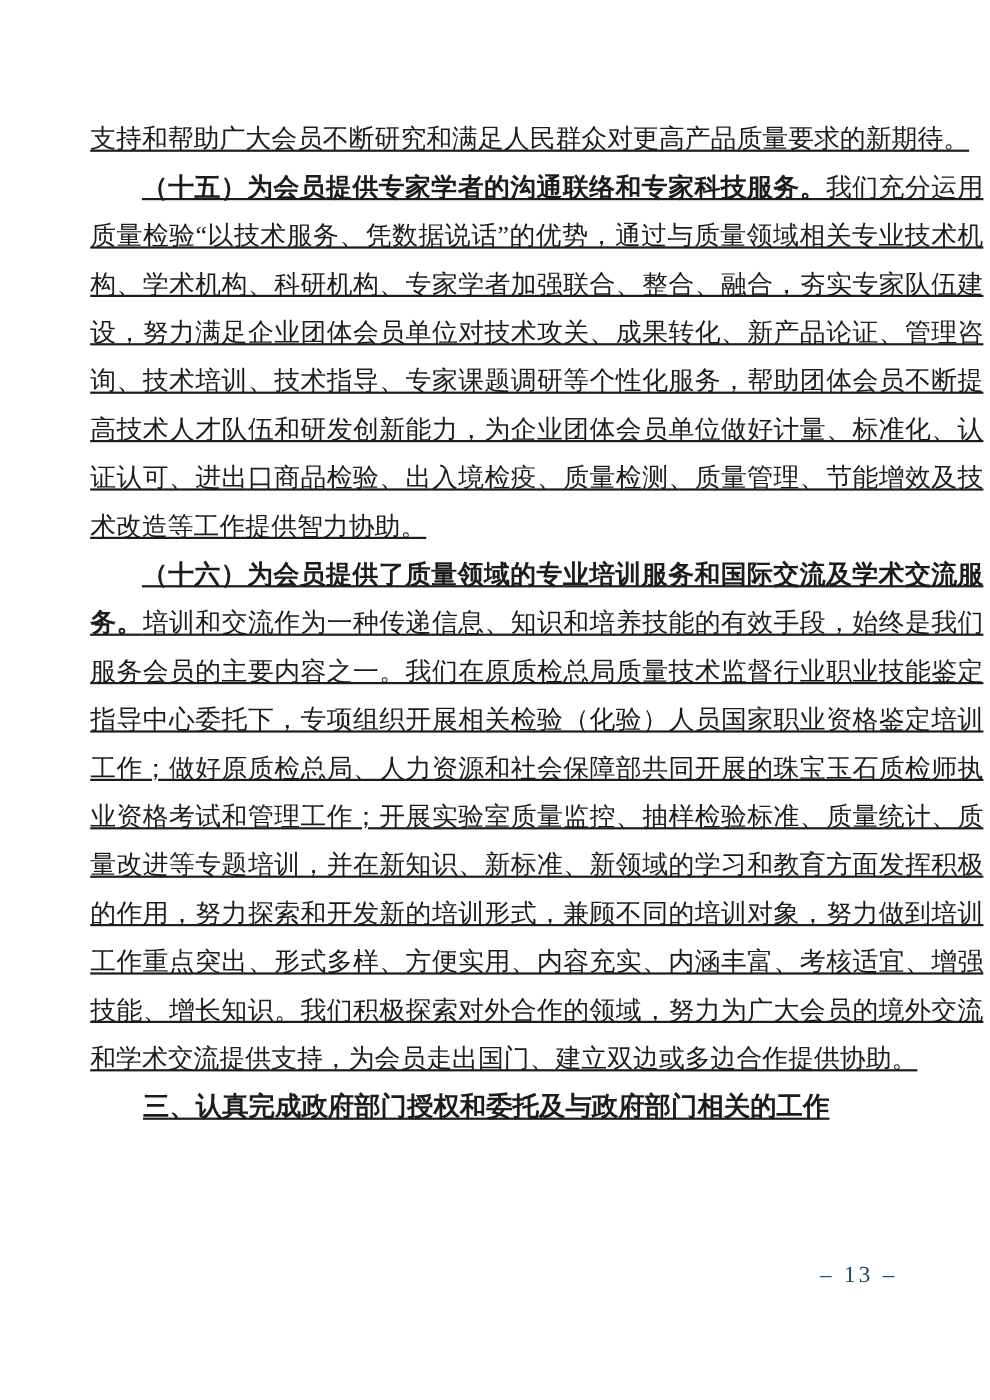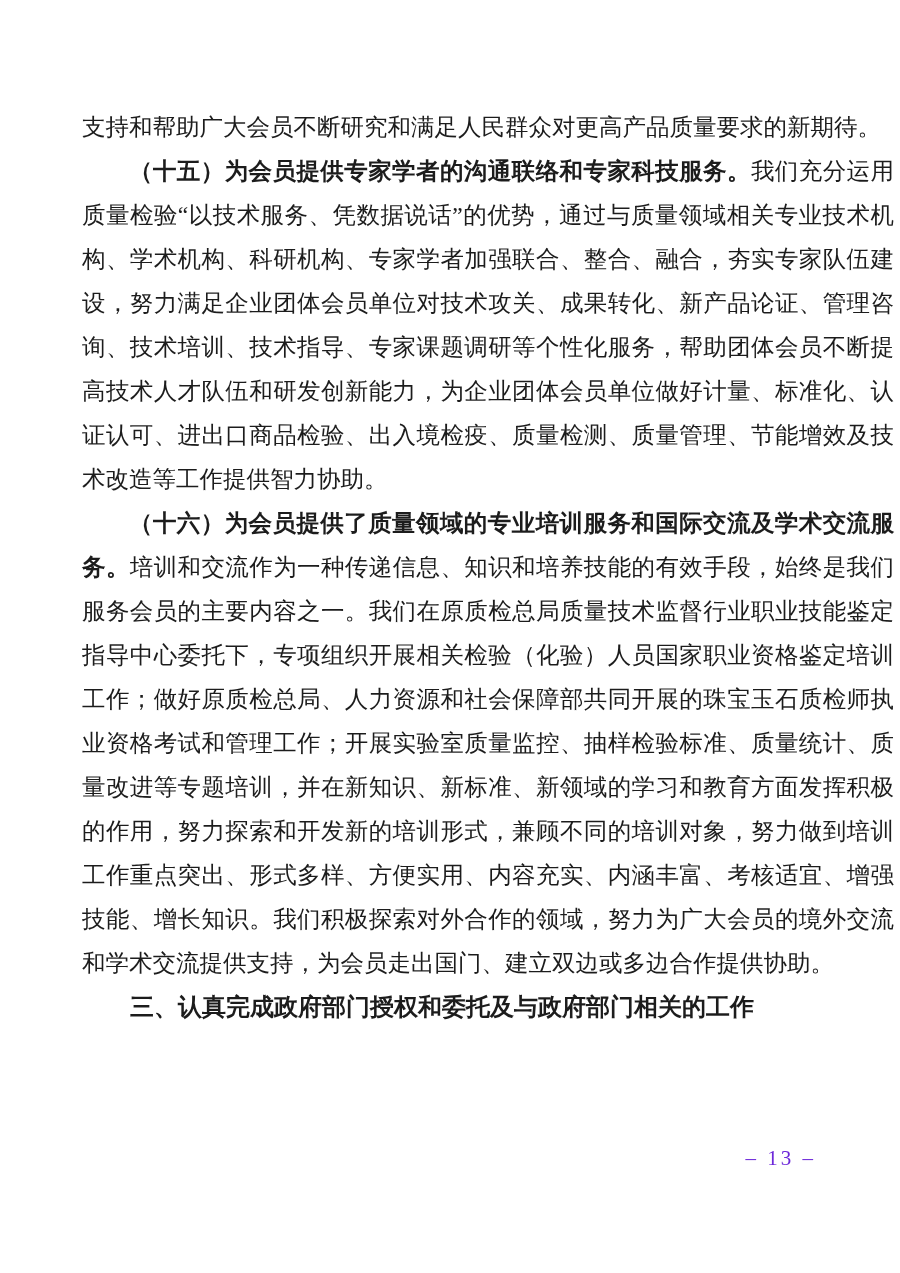--- a/index.html
+++ b/index.html
@@ -19,20 +19,21 @@
   .doc-body {
     position: absolute;
     left: 82px;
     top: 105px;
     width: 812px;
     font-family: "Liberation Serif", "DejaVu Serif", serif;
     font-size: 23.5px;
     line-height: 44px;
     text-align: justify;
     color: #1c1c1c;
+    text-decoration: underline;
   }
   .para {
     margin: 0;
     padding: 0;
   }
   .para.indent {
     text-indent: 2em;
   }
   .seg.bold {
     font-weight: 700;
@@ -44,21 +45,21 @@
     font-size: 24px;
     text-align: left;
   }
   .page-number {
     position: absolute;
     top: 1146px;
     right: 84px;
     font-family: "Liberation Serif", "DejaVu Serif", serif;
     font-size: 21px;
     letter-spacing: 3px;
-    color: #6d28d9;
+    color: #0c4a6e;
     white-space: nowrap;
   }
 </style>
 </head>
 <body>
 
 <div class="page">
   <main class="doc-body" id="doc-body">
       <p class="para"><span class="seg">支持和帮助广大会员不断研究和满足人民群众对更高产品质量要求的新期待。</span></p>
       <p class="para indent"><span class="seg bold">（十五）为会员提供专家学者的沟通联络和专家科技服务。</span><span class="seg">我们充分运用质量检验“以技术服务、凭数据说话”的优势，通过与质量领域相关专业技术机构、学术机构、科研机构、专家学者加强联合、整合、融合，夯实专家队伍建设，努力满足企业团体会员单位对技术攻关、成果转化、新产品论证、管理咨询、技术培训、技术指导、专家课题调研等个性化服务，帮助团体会员不断提高技术人才队伍和研发创新能力，为企业团体会员单位做好计量、标准化、认证认可、进出口商品检验、出入境检疫、质量检测、质量管理、节能增效及技术改造等工作提供智力协助。</span></p>

